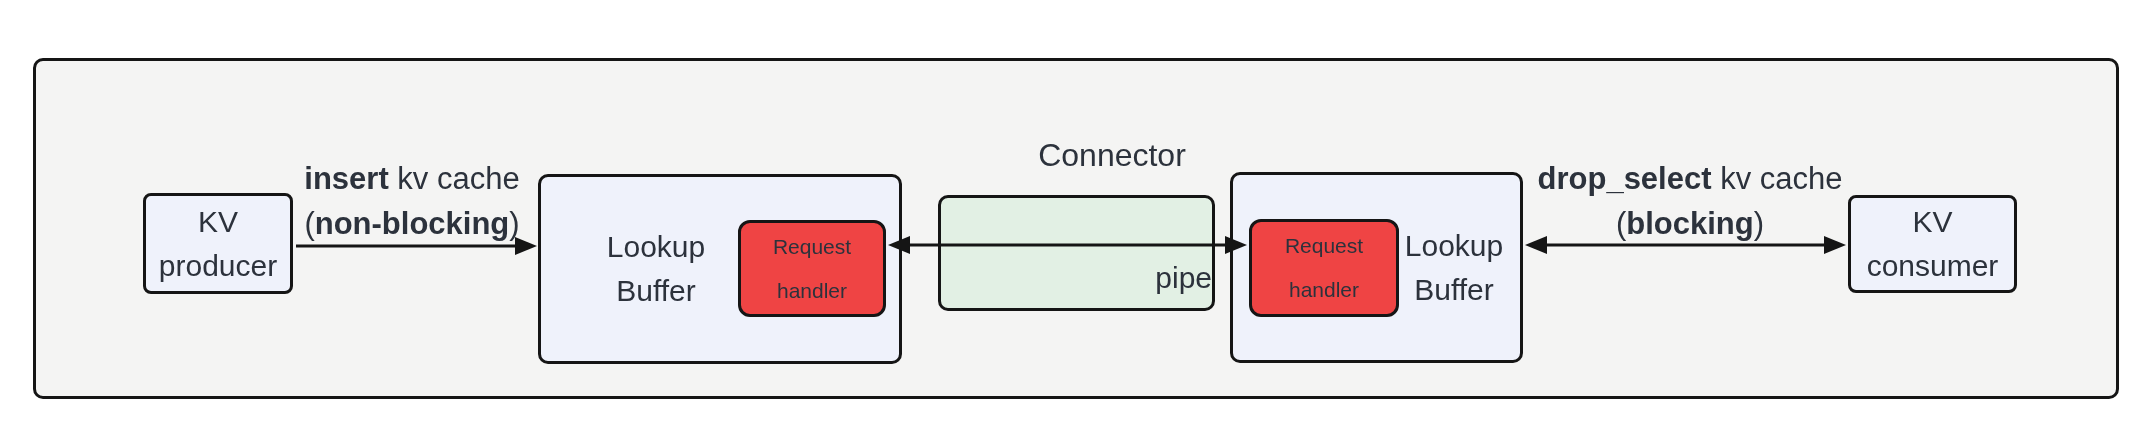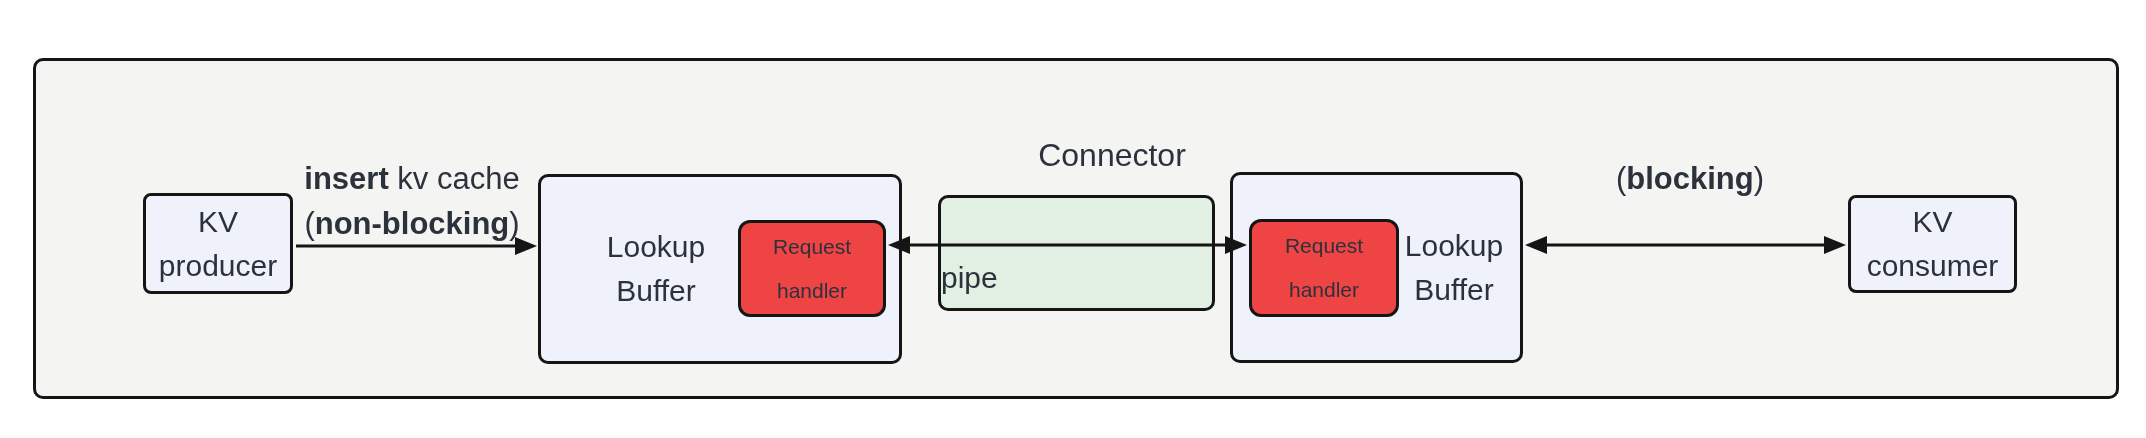--- a/index.html
+++ b/index.html
@@ -105,21 +105,21 @@
     width: 277px; height: 116px;
     box-sizing: border-box;
     background: #e2f0e4;
     border: 3px solid #151515;
     border-radius: 10px;
     z-index: 1;
   }
   .pipe-label {
     position: absolute;
     left: 0; right: 0; bottom: 12px;
-    text-align: left;
+    text-align: right;
     font-size: 30px;
     line-height: 36px;
   }
   .edges-svg {
     position: absolute;
     left: 0; top: 0;
     width: 2146px; height: 438px;
     z-index: 2;
     pointer-events: none;
   }
@@ -181,20 +181,21 @@
     <span>KV</span>
     <span>consumer</span>
   </div>
 
   <div class="edge-label label-insert">
     <div><b>insert</b><span> kv cache</span></div>
     <div><span>(</span><b>non-blocking</b><span>)</span></div>
   </div>
 
   <div class="edge-label label-drop">
+    <div><b>drop_select</b><span> kv cache</span></div>
     <div><span>(</span><b>blocking</b><span>)</span></div>
   </div>
 
   <svg class="edges-svg" viewBox="0 0 2146 438" xmlns="http://www.w3.org/2000/svg">
 
     <g stroke="#151515" fill="#151515">
       <line x1="296" y1="246" x2="519" y2="246" stroke-width="3"></line>
       <polygon points="537,246 515,237 515,255" stroke="none"></polygon>
     </g>
 

